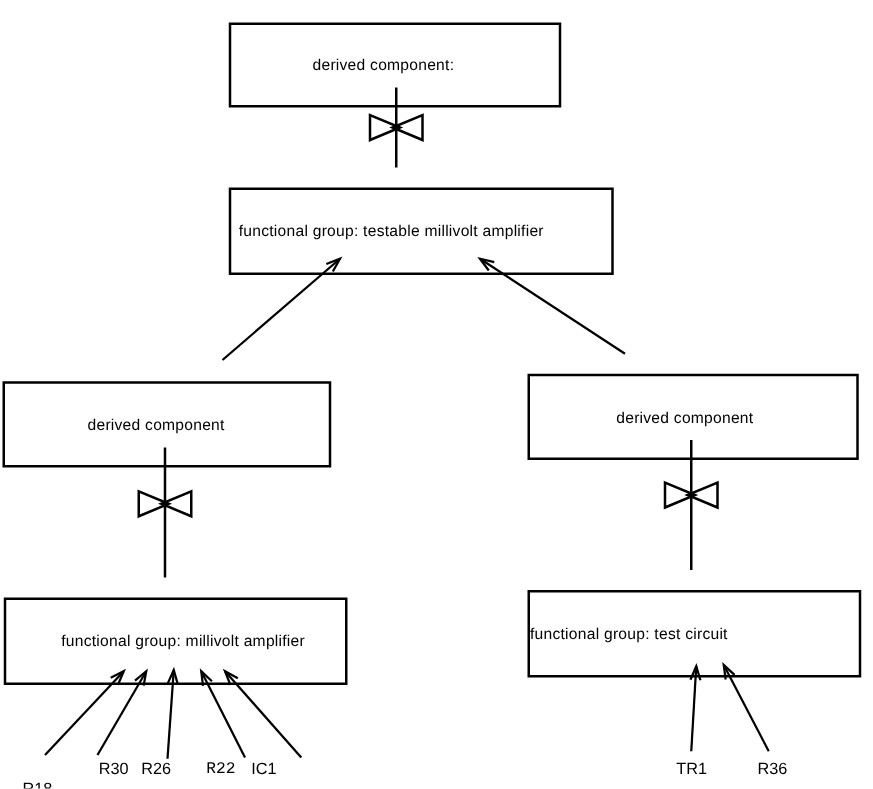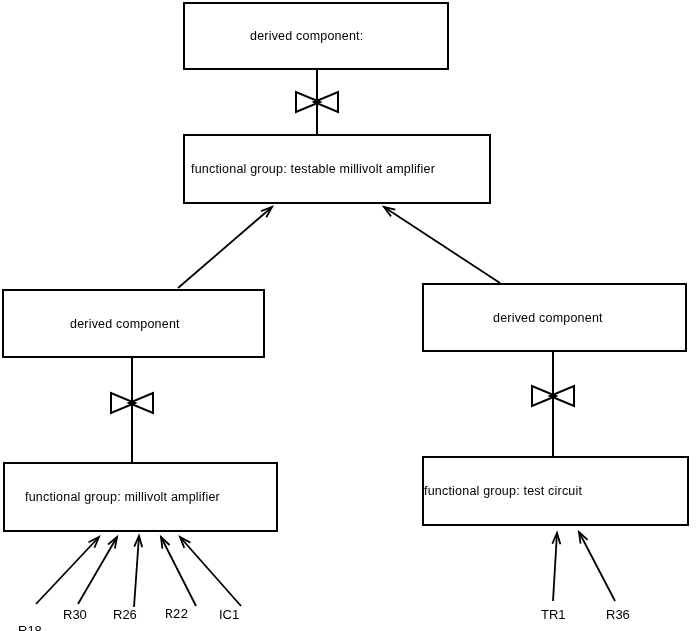--- a/index.html
+++ b/index.html
@@ -17,20 +17,21 @@
     box-sizing: border-box;
     border: 2px solid #000000;
     background: #ffffff;
     display: flex;
     flex-direction: column;
     justify-content: center;
     font-size: 12.5px;
     line-height: 16px;
     letter-spacing: 0.2px;
     z-index: 1;
+    margin-top: 16px;
   }
   .node .txt { white-space: nowrap; }
   .lbl {
     position: absolute;
     font-size: 13px;
     line-height: 15px;
     white-space: nowrap;
     z-index: 1;
   }
   svg.overlay {
@@ -53,37 +54,37 @@
   </div>
 
   <div class="node" style="left:183px; top:134px; width:308px; height:70px; padding-left:6px;">
     <div class="txt">functional group: testable millivolt amplifier</div>
   </div>
 
   <div class="node" style="left:2px; top:289px; width:263px; height:69px; padding-left:66px;">
     <div class="txt">derived component</div>
   </div>
 
-  <div class="node" style="left:3px; top:462px; width:275px; height:70px; padding-left:20px;">
+  <div class="node" style="left:3px; top:462px; width:275px; height:70px; padding-left:44px;">
     <div class="txt">functional group: millivolt amplifier</div>
   </div>
 
   <div class="node" style="left:422px; top:283px; width:265px; height:69px; padding-left:69px;">
     <div class="txt">derived component</div>
   </div>
 
   <div class="node" style="left:422px; top:456px; width:267px; height:70px; ">
     <div class="txt">functional group: test circuit</div>
   </div>
 
   <div class="lbl" style="left:18px;  top:607px;margin-top:16px;">R18</div>
-  <div class="lbl" style="left:63px;  top:607px;">R30</div>
+  <div class="lbl" style="left:79px;  top:607px;">R30</div>
   <div class="lbl" style="left:113px; top:607px;">R26</div>
   <div class="lbl" style="left:165px; top:607px;font-family:Liberation Mono, monospace;">R22</div>
-  <div class="lbl" style="left:219px; top:607px;">IC1</div>
+  <div class="lbl" style="left:201px; top:607px;">IC1</div>
   <div class="lbl" style="left:541px; top:607px;">TR1</div>
   <div class="lbl" style="left:606px; top:607px;">R36</div>
 
   <svg class="overlay" width="698" height="631" viewBox="0 0 698 631">
     <defs>
       <marker id="openArrow" markerUnits="userSpaceOnUse" markerWidth="18" markerHeight="14" refX="12" refY="5" orient="auto">
         <path d="M 1 1 L 12 5 L 1 9" fill="none" stroke="#000000" stroke-width="1.8"></path>
       </marker>
     </defs>
 

